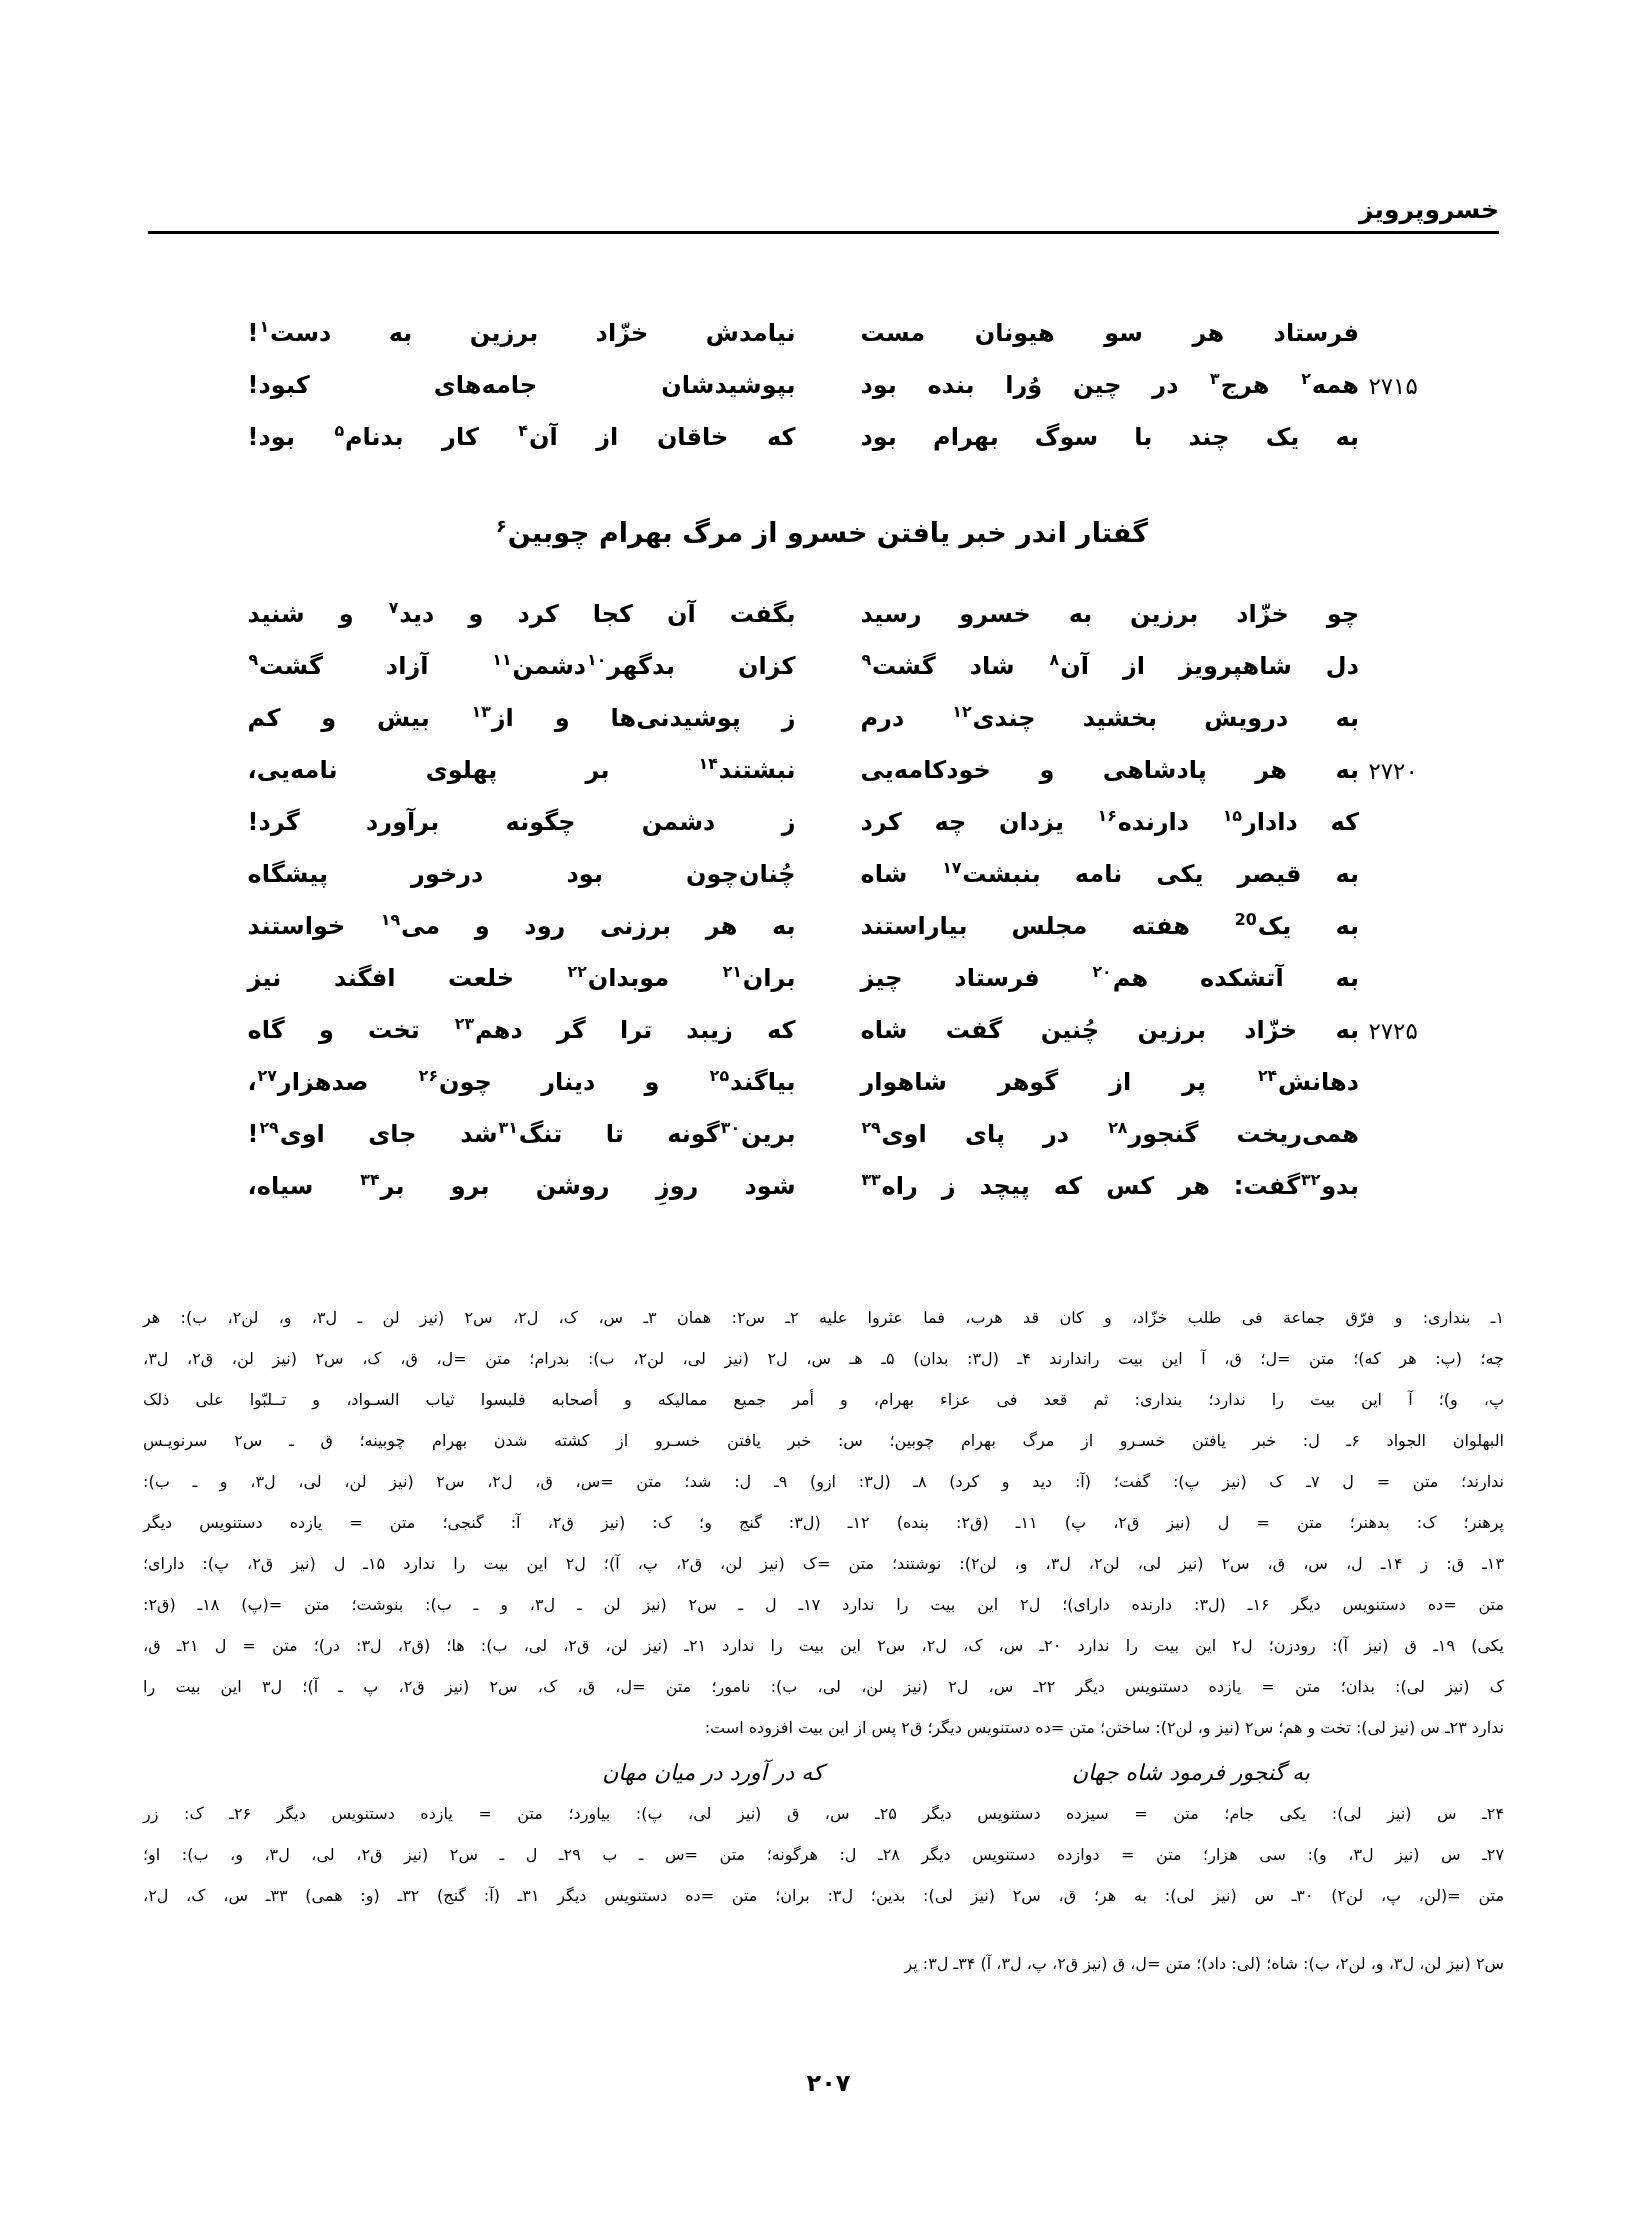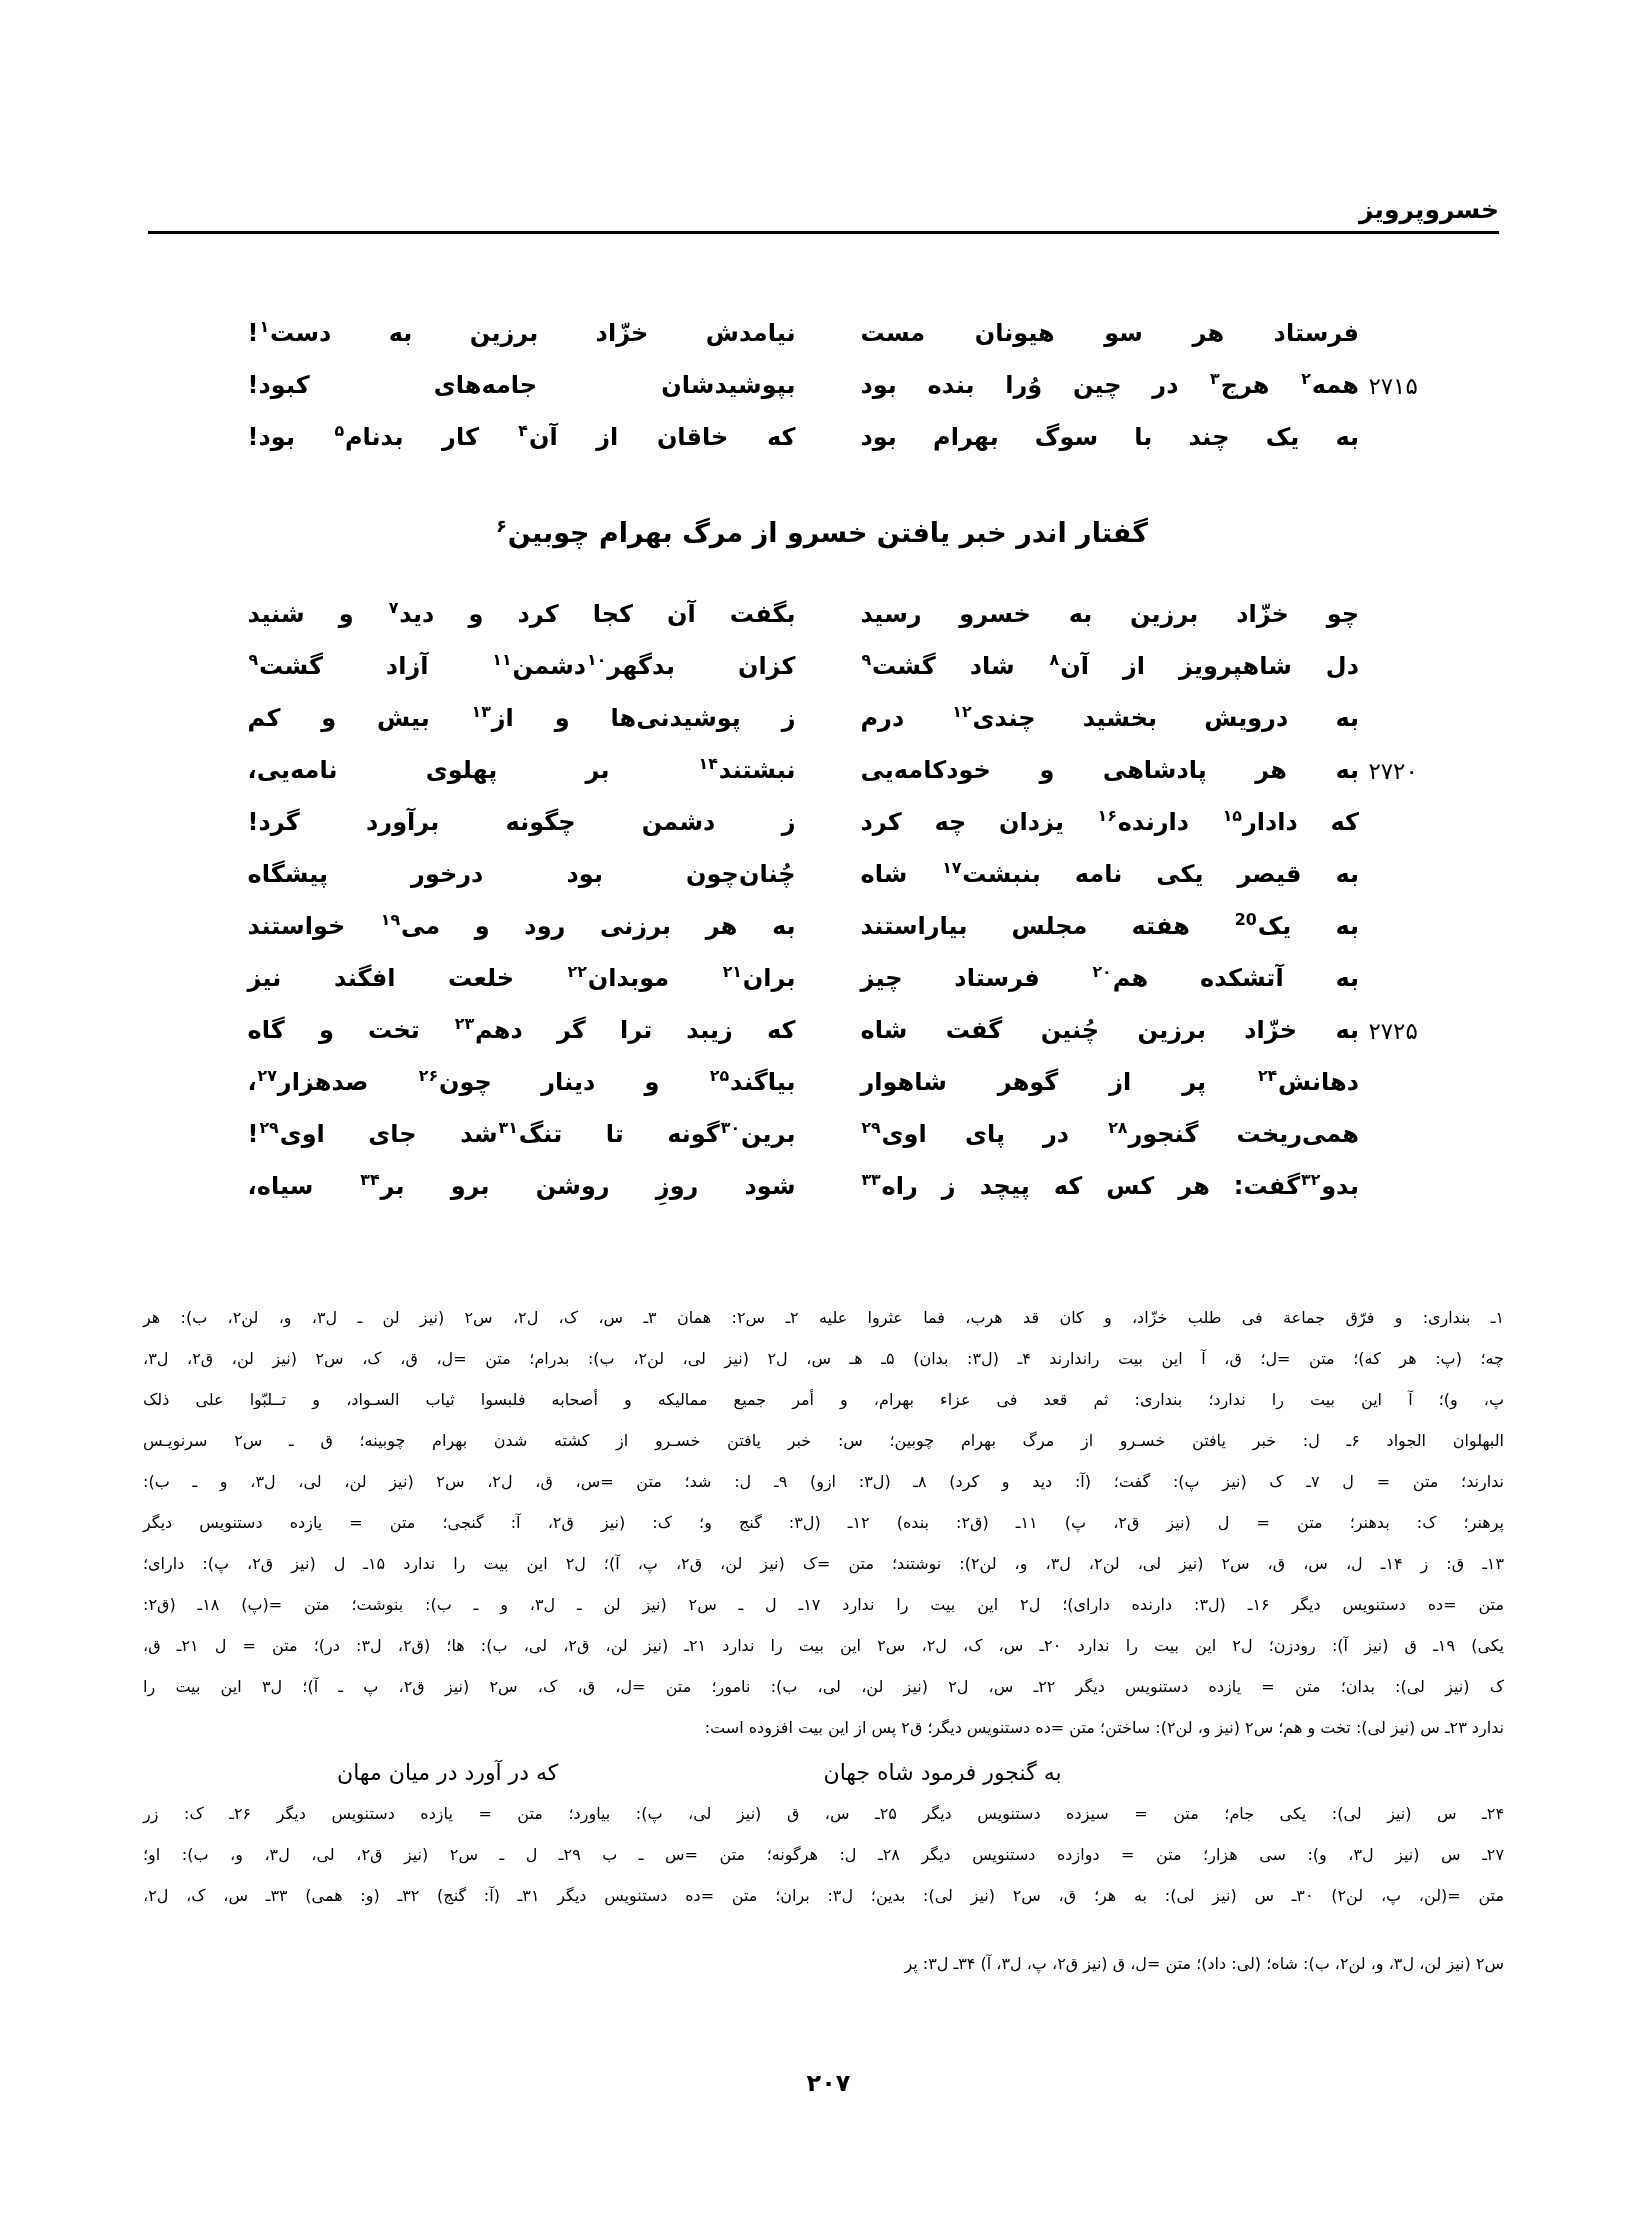--- a/index.html
+++ b/index.html
@@ -123,21 +123,21 @@
 
   .inserted-verse {
     display: flex;
     flex-direction: row;
     font-size: 22px;
     line-height: 41px;
     margin-top: 3.7px;
     padding-right: 194px;
     padding-left: 194px;
   }
-  .inserted-verse .ih { width: 50%; text-align: left; white-space: nowrap; }
+  .inserted-verse .ih { width: 50%; text-align: right; white-space: nowrap; font-style: italic; }
 
   
   .folio {
     position: absolute;
     left: 0; right: 0;
     top: 2069px;
     text-align: center;
     font-size: 24px;
     font-weight: bold;
     letter-spacing: 0.9px;

